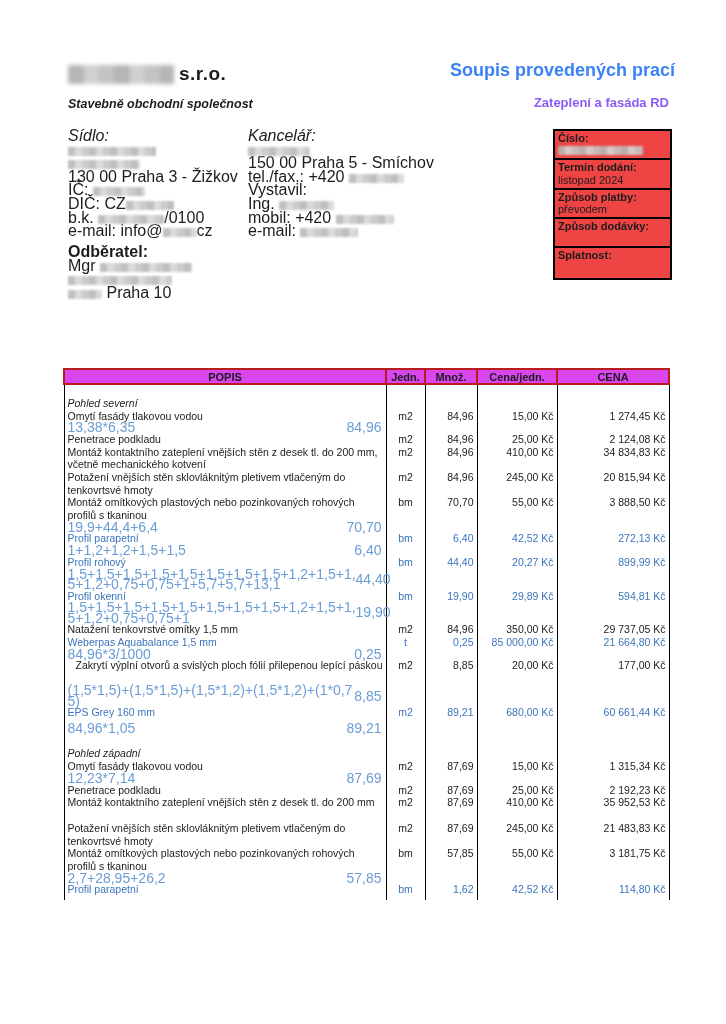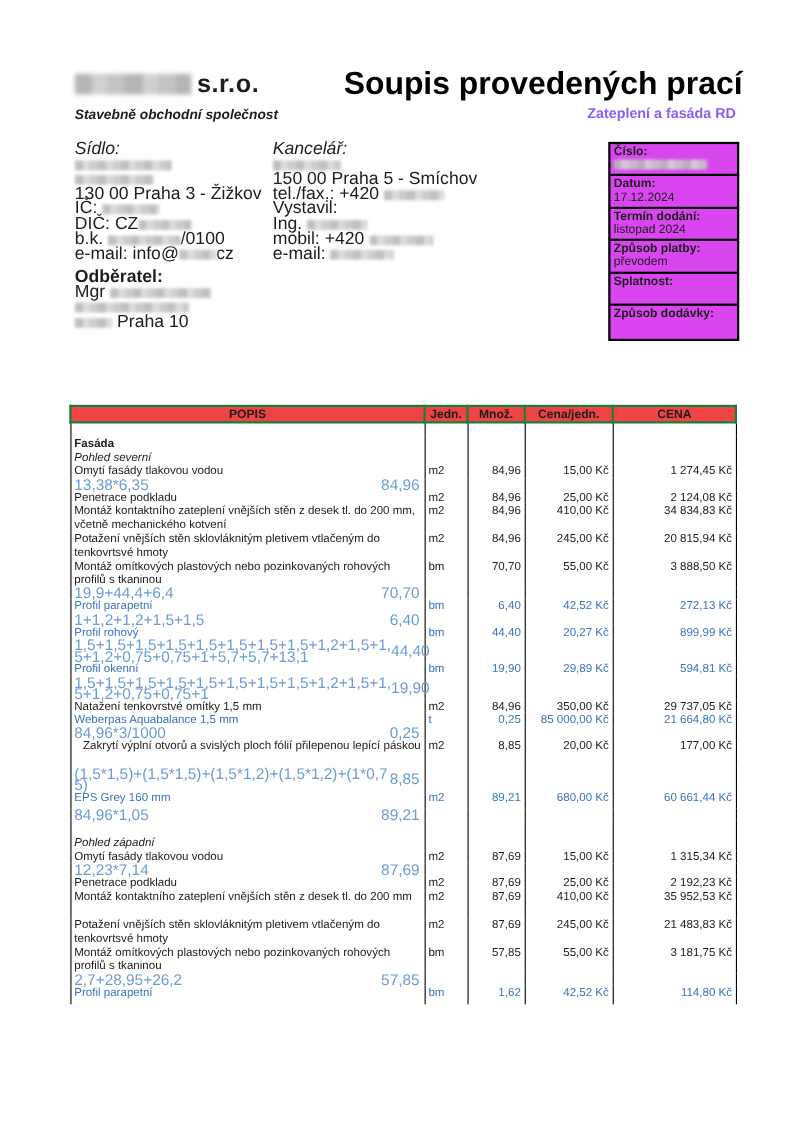--- a/index.html
+++ b/index.html
@@ -17,54 +17,54 @@
     filter:blur(1.3px);opacity:.9;
   }
   .redact-logo{
     display:inline-block;width:106px;height:19px;
     background:repeating-linear-gradient(90deg,#aeaeae 0 16px,#cccccc 16px 30px,#bdbdbd 30px 46px);
     filter:blur(2px);opacity:.9;
   }
 
   
   .logo-row{position:absolute;left:68px;top:63px;display:flex;align-items:center;gap:5px}
-  .sro{font-size:23px;font-weight:bold;letter-spacing:.5px}
+  .sro{font-size:19px;font-weight:bold;letter-spacing:.5px}
   .tagline{position:absolute;left:68px;top:97px;font-size:12.5px;font-weight:bold;font-style:italic}
-  .doc-title{position:absolute;right:51px;top:60px;font-size:29px;font-weight:bold;color:#000000;white-space:nowrap}
+  .doc-title{position:absolute;right:51px;top:60px;font-size:18px;font-weight:bold;color:#3b82f6;white-space:nowrap}
   .doc-subtitle{position:absolute;right:57px;top:95px;font-size:13px;font-weight:bold;color:#8b5cf6;white-space:nowrap}
 
   
   .addr{position:absolute;font-size:16px;line-height:13.6px;white-space:nowrap}
   #sidlo-block{left:68px;top:129px}
   #office-block{left:248px;top:129px}
   #customer-block{left:68px;top:245px}
   .it{font-style:italic}
   .bd{font-weight:bold}
 
   
-  .infobox{position:absolute;left:553px;top:129px;width:115px;border:2px solid #000;background:#d946ef}
+  .infobox{position:absolute;left:553px;top:129px;width:115px;border:2px solid #000;background:#ef4444}
   .ibox-cell{border-bottom:2px solid #000;padding:1px 3px 2px 3px;font-size:11px;line-height:12.2px}
   .ibox-cell:last-child{border-bottom:none;min-height:27px}
   .ibox-label{font-weight:bold;white-space:nowrap}
   .ibox-value{min-height:12px;white-space:nowrap}
 
   
   table.items{
     position:absolute;left:63px;top:368px;width:605px;
     border-collapse:collapse;table-layout:fixed;font-size:10.5px;
   }
   table.items thead th{
-    border:2px solid #15803d;font-size:11px;font-weight:bold;height:13px;
-    padding:0;text-align:center;background:#ef4444;
+    border:2px solid #b91c1c;font-size:11px;font-weight:bold;height:13px;
+    padding:0;text-align:center;background:#d946ef;
   }
   table.items tbody td{
     border-left:1px solid #000;border-right:1px solid #000;
     padding:0 3px;vertical-align:top;line-height:12.6px;
   }
-  td.c-jedn{}
+  td.c-jedn{text-align:center}
   td.c-mnoz,td.c-cj,td.c-cena{text-align:right;padding-right:4px}
   .row-section td.c-popis{font-weight:bold}
   .row-subsection td.c-popis{font-style:italic;}
   tr.blue td{color:#3b74bd}
   tr.v-middle td{vertical-align:middle}
   .formula-cell{
     display:flex;justify-content:space-between;align-items:center;
     color:#6b9cd6;font-size:14px;line-height:10.5px;min-height:11px;
   }
   .formula-text{white-space:pre-wrap}
@@ -111,37 +111,33 @@
     <div><span class="redact" style="width:104px"></span></div>
     <div><span class="redact" style="width:34px"></span> <span>Praha 10</span></div>
   </div>
 
   <div class="infobox">
       <div class="ibox-cell">
         <div class="ibox-label">Číslo:</div>
         <div class="ibox-value"><span class="redact" style="width: 85px;"></span></div>
       </div>
       <div class="ibox-cell">
-        <div class="ibox-label">Datum:</div>
-        <div class="ibox-value">17.12.2024</div>
-      </div>
-      <div class="ibox-cell">
         <div class="ibox-label">Termín dodání:</div>
         <div class="ibox-value">listopad 2024</div>
       </div>
       <div class="ibox-cell">
         <div class="ibox-label">Způsob platby:</div>
         <div class="ibox-value">převodem</div>
       </div>
       <div class="ibox-cell">
-        <div class="ibox-label">Splatnost:</div>
+        <div class="ibox-label">Způsob dodávky:</div>
         <div class="ibox-value"></div>
       </div>
       <div class="ibox-cell">
-        <div class="ibox-label">Způsob dodávky:</div>
+        <div class="ibox-label">Splatnost:</div>
         <div class="ibox-value"></div>
       </div>
     </div>
 
   <table class="items">
     <colgroup>
       <col style="width:322px">
         <col style="width:39px">
         <col style="width:52px">
         <col style="width:80px">
@@ -157,27 +153,20 @@
         </tr>
       </thead>
     <tbody>
         <tr class="row-spacer">
           <td class="c-popis" style="height: 12px;"></td>
           <td class="c-jedn"></td>
           <td class="c-mnoz"></td>
           <td class="c-cj"></td>
           <td class="c-cena"></td>
         </tr>
-        <tr class="row-section">
-          <td class="c-popis">Fasáda</td>
-          <td class="c-jedn"></td>
-          <td class="c-mnoz"></td>
-          <td class="c-cj"></td>
-          <td class="c-cena"></td>
-        </tr>
         <tr class="row-subsection">
           <td class="c-popis">Pohled severní</td>
           <td class="c-jedn"></td>
           <td class="c-mnoz"></td>
           <td class="c-cj"></td>
           <td class="c-cena"></td>
         </tr>
         <tr class="row-item">
           <td class="c-popis">Omytí fasády tlakovou vodou</td>
           <td class="c-jedn">m2</td>

